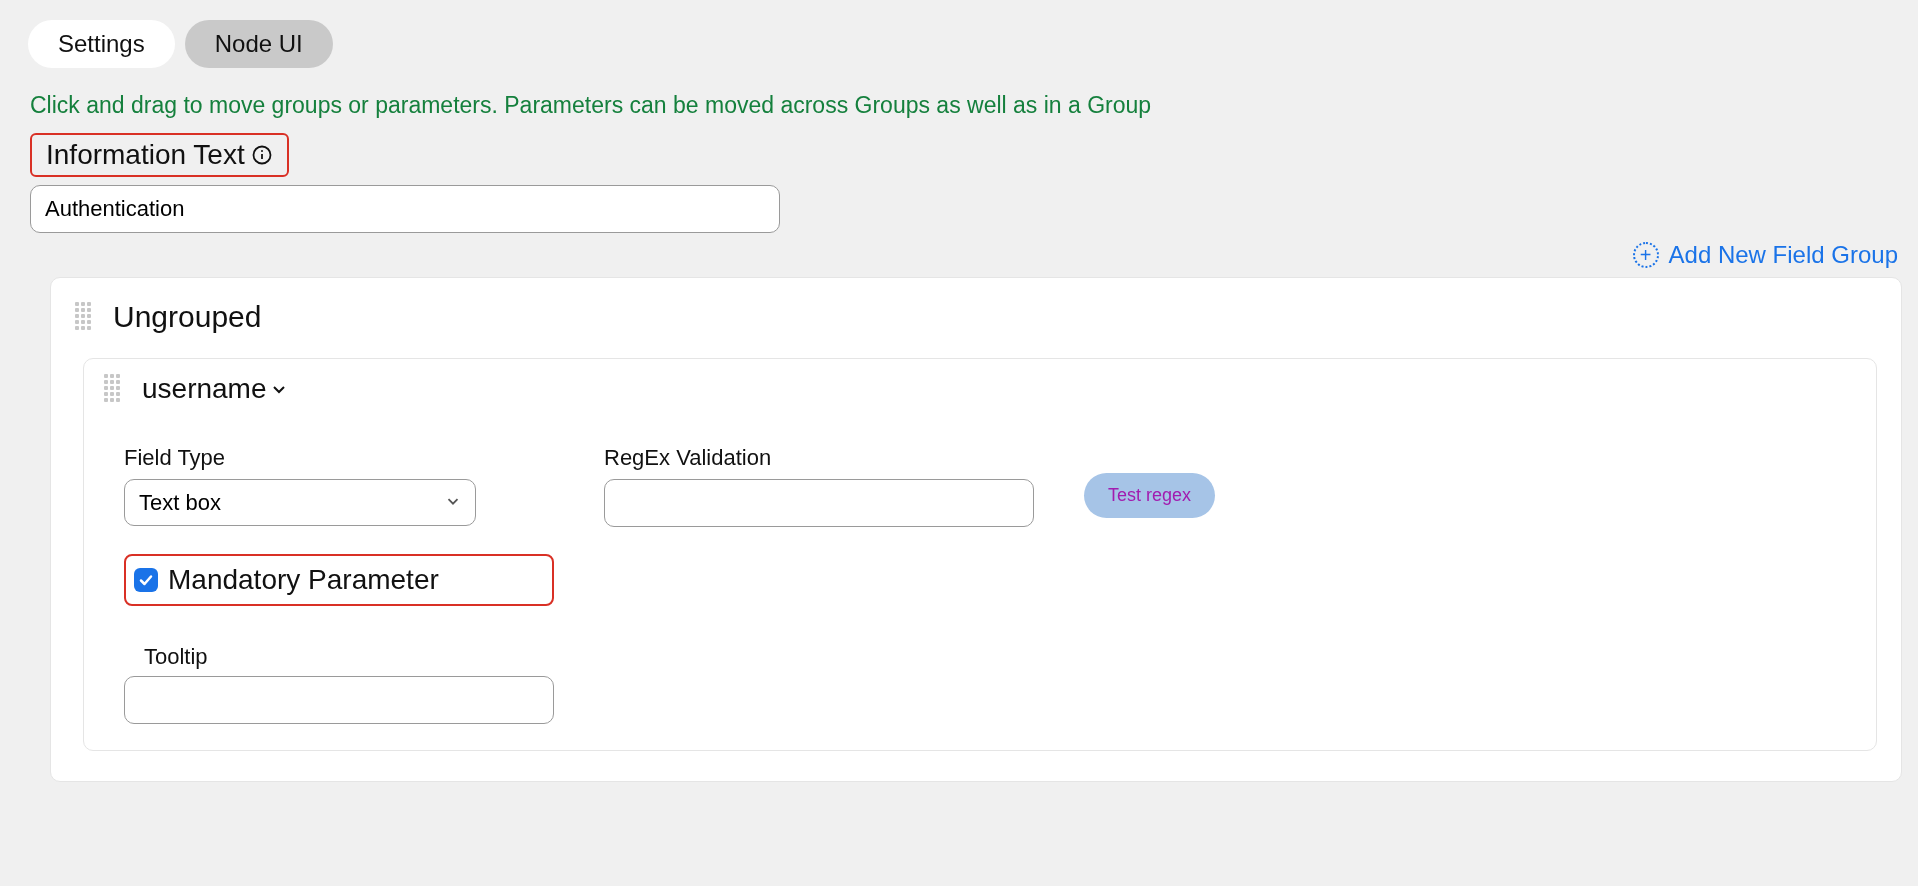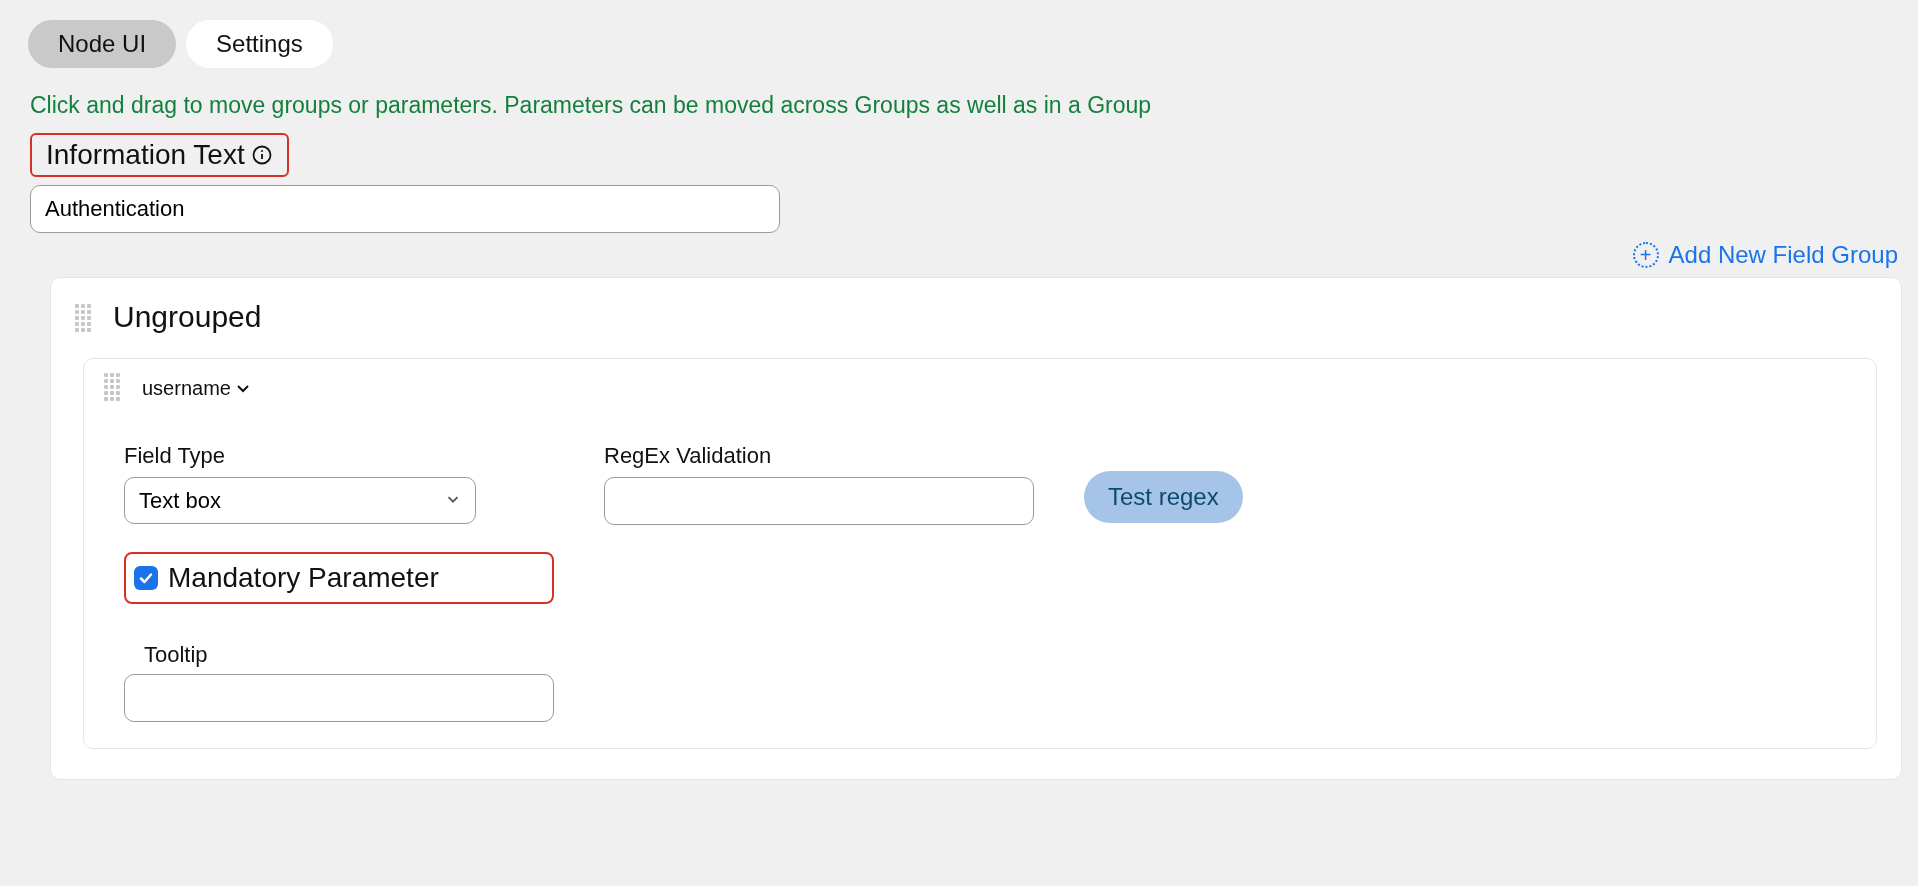--- a/index.html
+++ b/index.html
@@ -108,40 +108,40 @@
     display: grid;
     grid-template-columns: repeat(3, 4px);
     grid-template-rows: repeat(5, 4px);
     gap: 2px;
     cursor: grab;
     margin-right: 10px;
   }
   .drag-handle span { background: #c7c7c7; border-radius: 1px; }
   .group-header {
     display: flex;
-    align-items: flex-end;
+    align-items: center;
     gap: 8px;
   }
   .group-title { font-size: 30px; font-weight: 500; }
 
   
   .param-card {
     margin: 24px 0 0 8px;
     border: 1px solid #e5e5e5;
     border-radius: 10px;
     padding: 14px 20px 26px 20px;
   }
   .param-header {
     display: flex;
     align-items: center;
     gap: 8px;
     position: relative;
   }
   .param-title {
-    font-size: 20px;
+    font-size: 28px;
     font-weight: 400;
     display: inline-flex;
     align-items: center;
   }
   .chevron {
     margin-left: 2px;
     display: inline-flex;
   }
 
   
@@ -173,24 +173,24 @@
     right: 14px; top: 50%;
     transform: translateY(-50%);
     pointer-events: none;
   }
 
   .regex-input { width: 430px; }
 
   .test-regex {
     margin-top: 28px;
     background: #a6c4e7;
-    color: #0c4a6e;
+    color: #a21caf;
     border: none;
     padding: 12px 24px;
-    font-size: 24px;
+    font-size: 18px;
     border-radius: 999px;
     cursor: pointer;
   }
 
   
   .mandatory-wrap {
     margin: 20px 0 0 0;
     display: inline-flex;
     align-items: center;
     gap: 10px;
@@ -213,22 +213,22 @@
   .tooltip-block .field-label { margin-left: 20px; margin-bottom: 6px; }
   .tooltip-input { width: 430px; }
 
 </style>
 </head>
 <body>
 
 <div class="page">
 
   <div class="tabs">
+    <div class="tab">Settings</div>
     <div class="tab inactive">Node UI</div>
-    <div class="tab">Settings</div>
   </div>
 
   <div class="instruction">Click and drag to move groups or parameters. Parameters can be moved across Groups as well as in a Group</div>
 
   <div class="info-label-wrap">
     <span>Information Text</span>
     <span class="info-icon">
       <svg width="20" height="20" viewBox="0 0 20 20" fill="none" stroke="#111" stroke-width="1.8">
         <circle cx="10" cy="10" r="8.5"></circle>
         <line x1="10" y1="9" x2="10" y2="14"></line>

